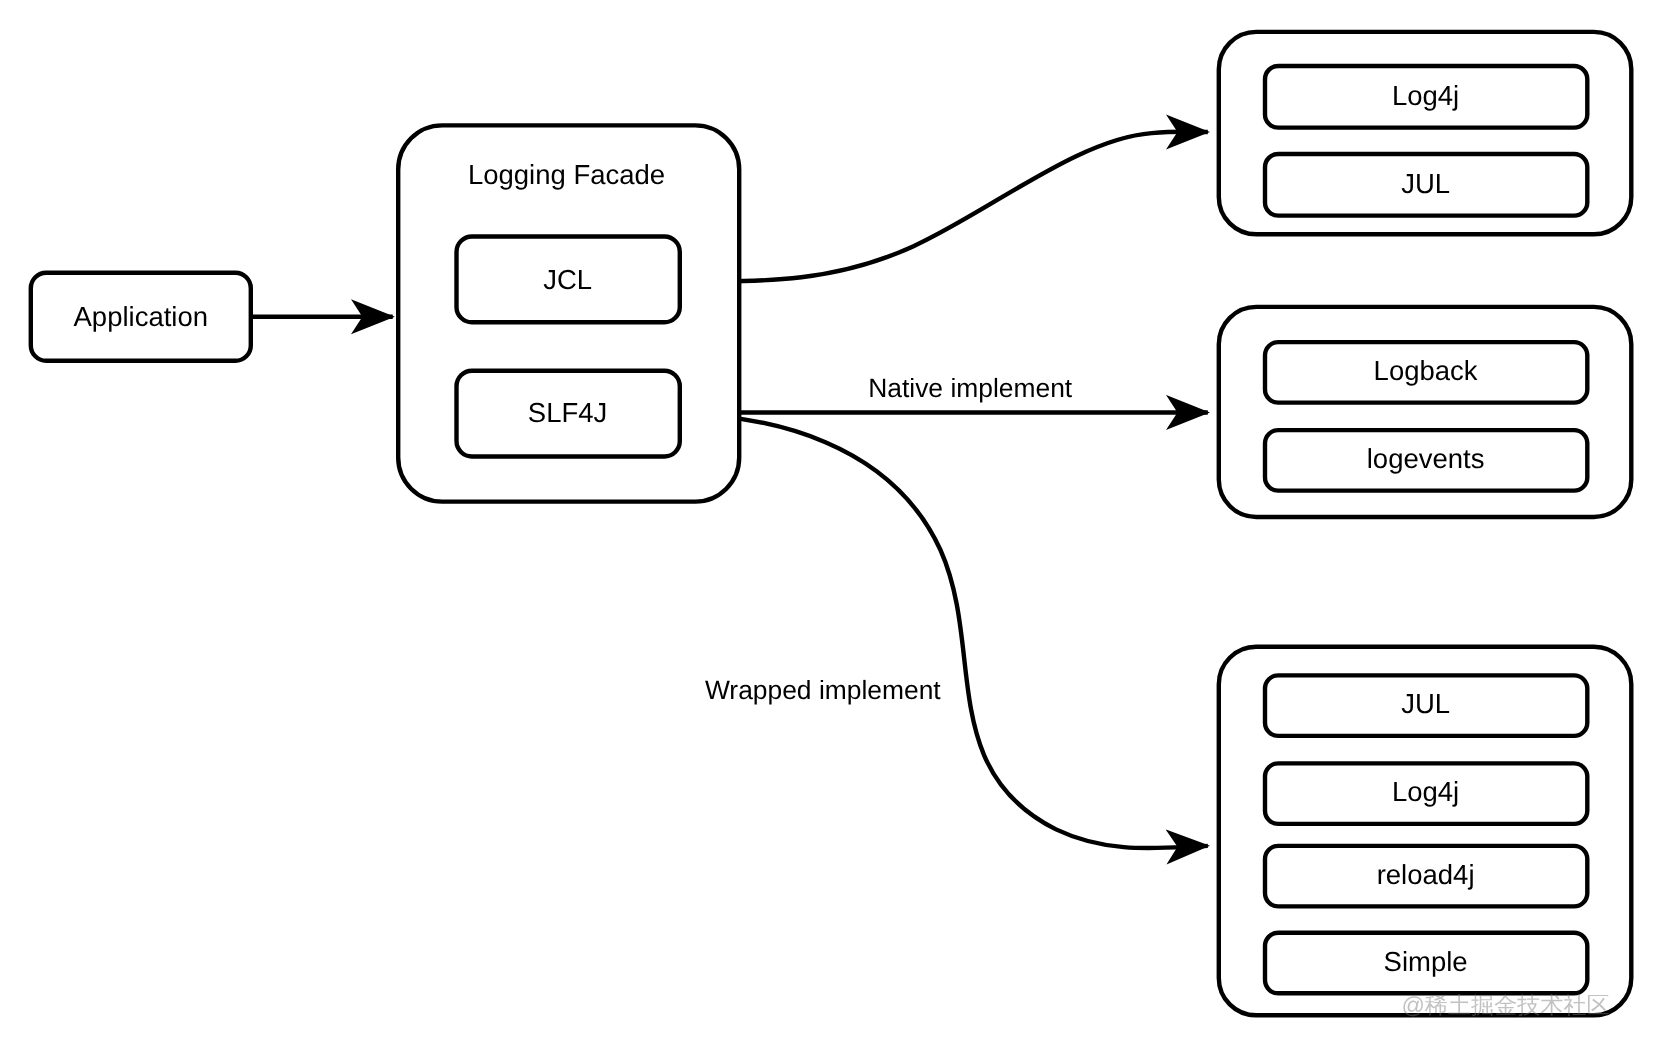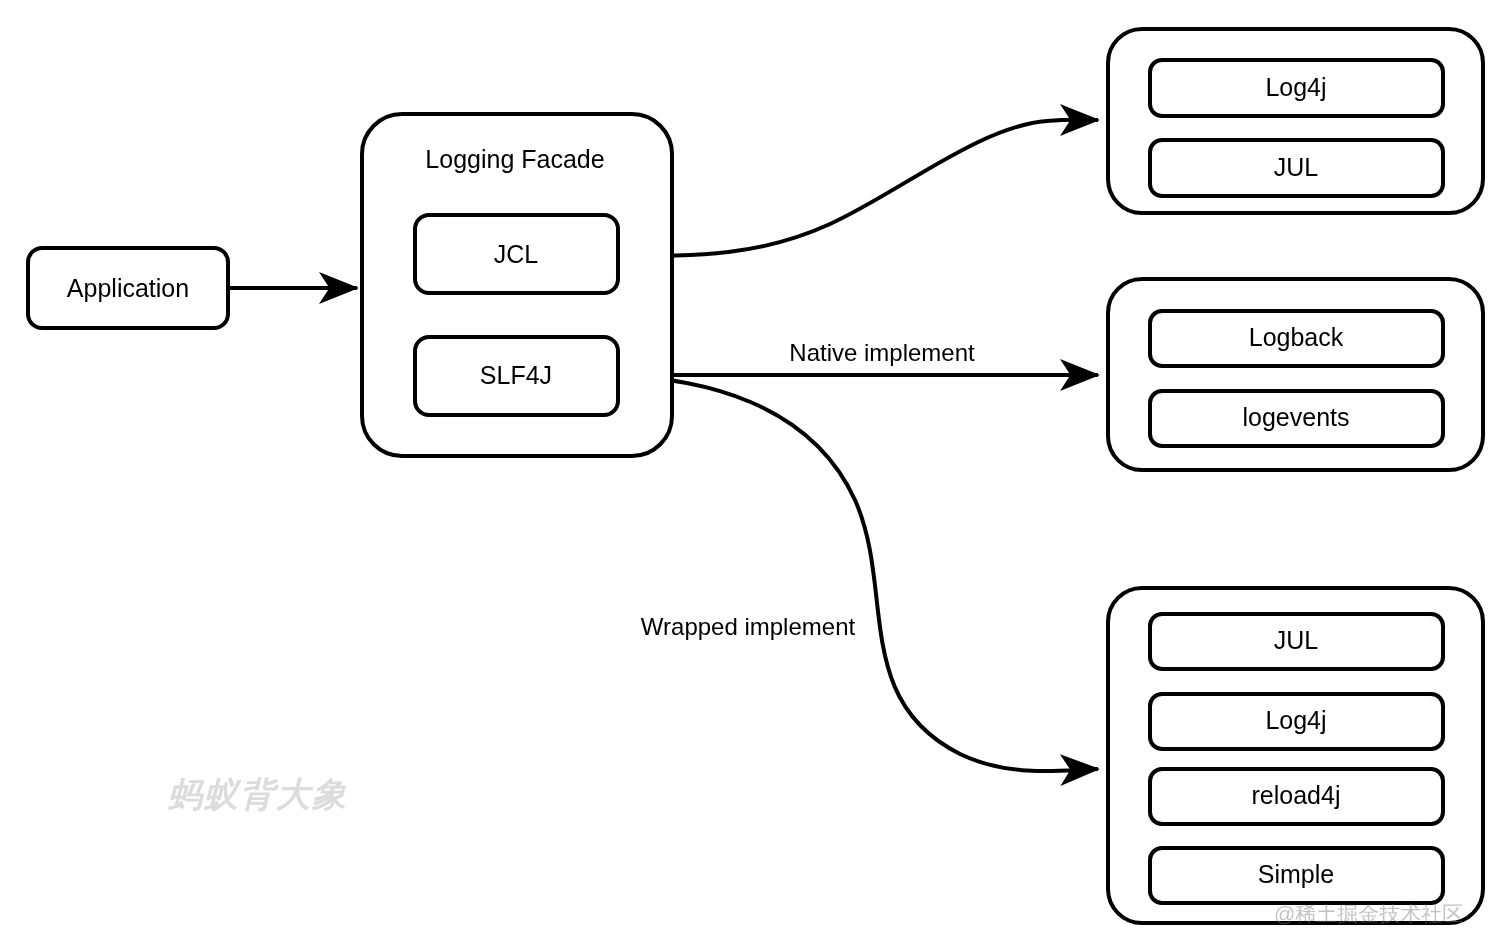--- a/index.html
+++ b/index.html
@@ -176,16 +176,15 @@
       <g>
         <rect class="node-rect" x="1150" y="848" width="293" height="55" rx="12" ry="12"></rect>
         <text class="node-label" x="1296" y="876">Simple</text>
       </g>
     </g>
 
     <text class="edge-label" x="882" y="355">Native implement</text>
     <text class="edge-label" x="748" y="629">Wrapped implement</text>
   </svg>
 
-  <div class="wm-left">蚂蚁背大象</div>
   <div class="wm-right">@稀土掘金技术社区</div>
 
 </div>
 
 </body></html>

